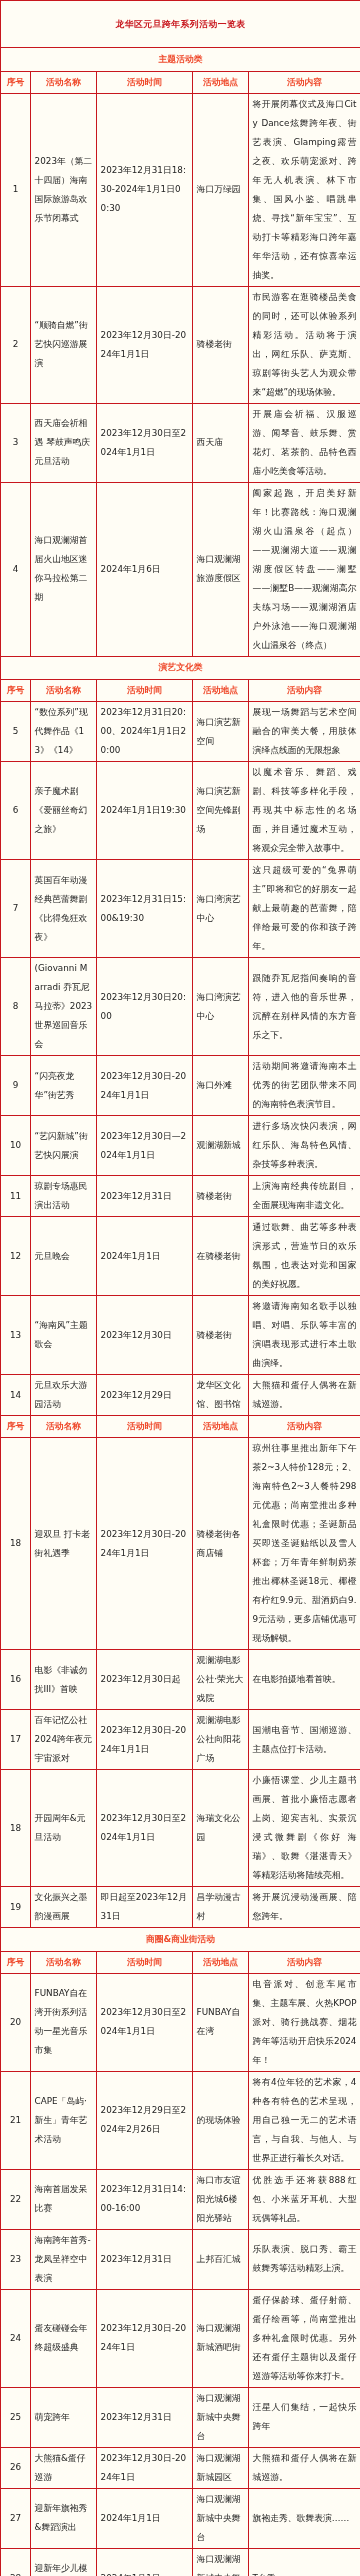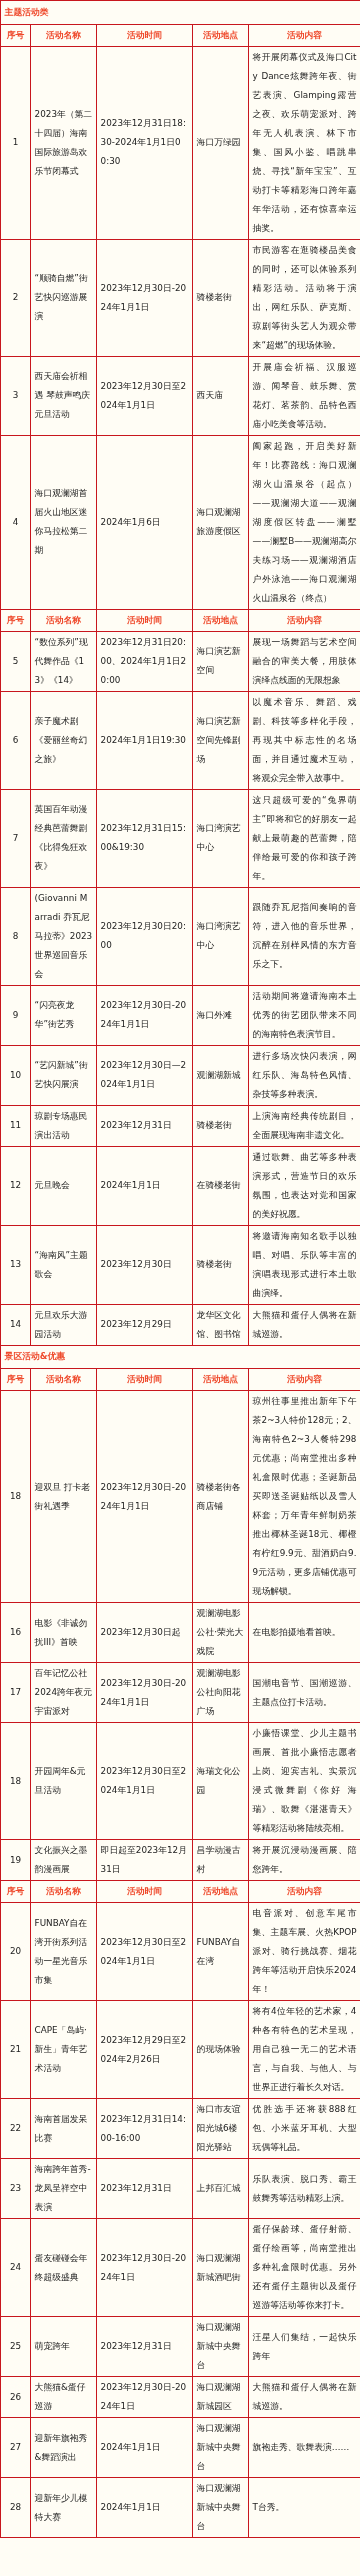--- a/index.html
+++ b/index.html
@@ -16,21 +16,21 @@
     line-height: 19px;
     word-break: break-all;
   }
   col.c1 { width: 30px; } col.c2 { width: 66px; } col.c3 { width: 96px; }
   col.c4 { width: 56px; } col.c5 { width: 112px; }
   .title-cell {
     height: 44px; text-align: center; font-size: 16px; font-weight: bold;
     color: #c8161d; letter-spacing: 0.5px; padding: 0;
   }
   .section-cell {
-    height: 20.6px; font-size: 12.4px; font-weight: bold;
+    height: 20.6px; text-align: center; font-size: 12.4px; font-weight: bold;
     color: #ef4a2c; padding: 0; line-height: 20.6px;
   }
   .hdr th {
     height: 19px; color: #ef4a2c; font-weight: bold; font-size: 8.8px;
     text-align: center; padding: 0 1px; line-height: 18.5px; margin-left: 13px;
   }
   td.num { text-align: center; padding: 1px 0; }
   td.txt { text-align: left; }
   td.content { text-align: justify; padding: 1px 3.1px 1px 3.6px; }
 </style>
@@ -39,20 +39,23 @@
 
 <table class="sheet">
   <colgroup>
     <col class="c1">
       <col class="c2">
       <col class="c3">
       <col class="c4">
       <col class="c5">
   </colgroup>
   <tbody id="tbody">
+    <tr>
+      <td colspan="5" class="title-cell">龙华区元旦跨年系列活动一览表</td>
+    </tr>
   <tr>
         <td colspan="5" class="section-cell">主题活动类</td>
       </tr>
       <tr class="hdr">
         <th>序号</th>
         <th>活动名称</th>
         <th>活动时间</th>
         <th>活动地点</th>
         <th>活动内容</th>
       </tr>
@@ -77,20 +80,23 @@
         <td class="txt">西天庙</td>
         <td class="content">开展庙会祈福、汉服巡游、闻琴音、鼓乐舞、赏花灯、茗茶韵、品特色西庙小吃美食等活动。</td>
       </tr>
       <tr>
         <td class="num">4</td>
         <td class="txt">海口观澜湖首届火山地区迷你马拉松第二期</td>
         <td class="txt">2024年1月6日</td>
         <td class="txt">海口观澜湖旅游度假区</td>
         <td class="content">阖家起跑，开启美好新年！比赛路线：海口观澜湖火山温泉谷（起点）——观澜湖大道——观澜湖度假区转盘——澜墅——澜墅B——观澜湖高尔夫练习场——观澜湖酒店户外泳池——海口观澜湖火山温泉谷（终点）</td>
       </tr>
+      <tr>
+        <td colspan="5" class="section-cell">演艺文化类</td>
+      </tr>
       <tr class="hdr">
         <th>序号</th>
         <th>活动名称</th>
         <th>活动时间</th>
         <th>活动地点</th>
         <th>活动内容</th>
       </tr>
       <tr>
         <td class="num">5</td>
         <td class="txt">“数位系列”现代舞作品《13》《14》</td>
@@ -154,23 +160,20 @@
         <td class="txt">骑楼老街</td>
         <td class="content">将邀请海南知名歌手以独唱、对唱、乐队等丰富的演唱表现形式进行本土歌曲演绎。</td>
       </tr>
       <tr>
         <td class="num">14</td>
         <td class="txt">元旦欢乐大游园活动</td>
         <td class="txt">2023年12月29日</td>
         <td class="txt">龙华区文化馆、图书馆</td>
         <td class="content">大熊猫和蛋仔人偶将在新城巡游。</td>
       </tr>
-      <tr>
-        <td colspan="5" class="section-cell">景区活动&amp;优惠</td>
-      </tr>
       <tr class="hdr">
         <th>序号</th>
         <th>活动名称</th>
         <th>活动时间</th>
         <th>活动地点</th>
         <th>活动内容</th>
       </tr>
       <tr>
         <td class="num">18</td>
         <td class="txt">迎双旦 打卡老街礼遇季</td>
@@ -199,20 +202,23 @@
         <td class="txt">海瑞文化公园</td>
         <td class="content">小廉悟课堂、少儿主题书画展、首批小廉悟志愿者上岗、迎宾吉礼、实景沉浸式微舞剧《你好 海瑞》、歌舞《湛湛青天》等精彩活动将陆续亮相。</td>
       </tr>
       <tr>
         <td class="num">19</td>
         <td class="txt">文化振兴之墨韵漫画展</td>
         <td class="txt">即日起至2023年12月31日</td>
         <td class="txt">昌学动漫古村</td>
         <td class="content">将开展沉浸动漫画展、陪您跨年。</td>
       </tr>
+      <tr>
+        <td colspan="5" class="section-cell">商圈&amp;商业街活动</td>
+      </tr>
       <tr class="hdr">
         <th>序号</th>
         <th>活动名称</th>
         <th>活动时间</th>
         <th>活动地点</th>
         <th>活动内容</th>
       </tr>
       <tr>
         <td class="num">20</td>
         <td class="txt">FUNBAY自在湾开街系列活动一星光音乐市集</td>

